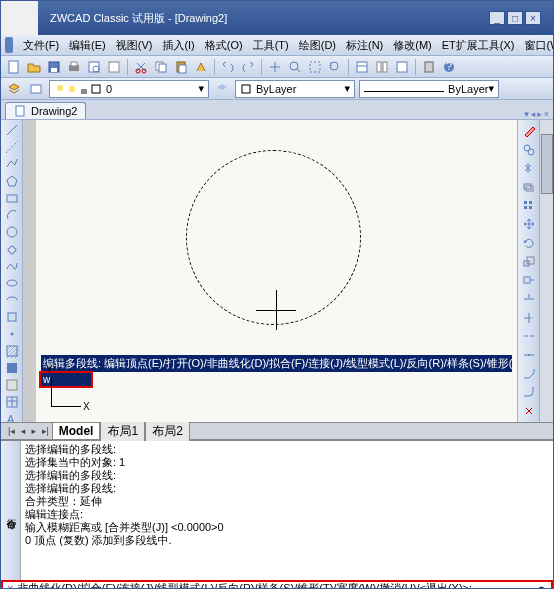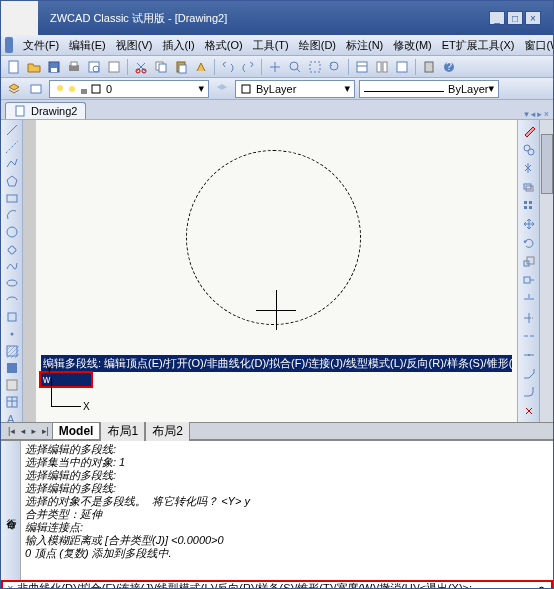--- a/index.html
+++ b/index.html
@@ -41,21 +41,21 @@
 .cmdinput { position: absolute; left: 5px; bottom: 36px; width: 50px; background: #0a246a; color: #fff; padding: 1px 2px; outline: 2px solid #e00000; font-size: 10px; }
 .scrollbar-v { width: 14px; background: #d8dce4; border-left: 1px solid #aaa; display: flex; flex-direction: column; }
 .scrollbar-v .thumb { width: 12px; height: 60px; background: #c0c8d8; border: 1px solid #888; margin: 14px auto 0; }
 .modeltabs { height: 18px; background: #d0d4dc; display: flex; align-items: center; border-top: 1px solid #888; border-bottom: 1px solid #888; padding: 0 4px; gap: 0; }
 .modeltabs .nav { font-size: 9px; padding: 0 3px; color: #444; cursor: pointer; }
 .modeltabs .tab { padding: 1px 6px; border: 1px solid #888; background: #e8e8e8; font-size: 12px; cursor: pointer; }
 .modeltabs .tab.active { background: #fff; font-weight: bold; }
 .cmdhist-wrap { display: flex; height: 140px; border-top: 1px solid #888; }
 .cmdhist-side { width: 20px; background: linear-gradient(90deg, #e8eef8, #c8d4e8); border-right: 1px solid #aaa; writing-mode: vertical-rl; text-align: center; padding: 4px 2px; font-size: 10px; }
 .cmdhist { flex: 1; background: #fff; overflow-y: auto; padding: 2px 4px; font-size: 11px; line-height: 13px; font-family: "SimSun", monospace; }
-.cmdhist .line { white-space: pre; font-style: italic; }
+.cmdhist .line { white-space: pre; }
 .cmdline-row { height: 16px; background: #fff; border: 2px solid #e00000; padding: 0 4px; display: flex; align-items: center; font-size: 10px; overflow: hidden; white-space: nowrap; }
 .cmdline-row .xbtn { margin-right: 4px; color: #666; cursor: pointer; }
 .statusbar { height: 18px; background: linear-gradient(#e8eef8, #c8d4e8); border-top: 1px solid #9eb0d0; display: flex; align-items: center; padding: 0 4px; gap: 4px; font-size: 10px; }
 .statusbar .coord { width: 110px; border-right: 1px solid #aaa; padding-right: 4px; white-space: nowrap; overflow: hidden; }
 .statusbar .sbtn { padding: 1px 4px; border: 1px solid #aaa; background: #e0e4ec; cursor: pointer; white-space: nowrap; }
 svg { display: block; }
 </style>
 </head>
 <body>
 
@@ -490,21 +490,20 @@
   <span class="tab">布局2</span>
 </div>
 
 <div class="cmdhist-wrap">
   <div class="cmdhist-side">命令行</div>
   <div class="cmdhist">
     <div class="line">选择编辑的多段线:</div>
     <div class="line">选择集当中的对象: 1</div>
     <div class="line">选择编辑的多段线:</div>
     <div class="line">选择编辑的多段线:</div>
-    <div class="line">选择的对象不是多段线。  将它转化吗？ &lt;Y&gt; y</div>
     <div class="line">合并类型：延伸</div>
     <div class="line">编辑连接点:</div>
     <div class="line">输入模糊距离或 [合并类型(J)] &lt;0.0000&gt;0</div>
     <div class="line">0 顶点 (复数) 添加到多段线中.</div>
 
   </div>
 </div>
 
 <div class="cmdline-row">
   <span class="xbtn">×</span>

